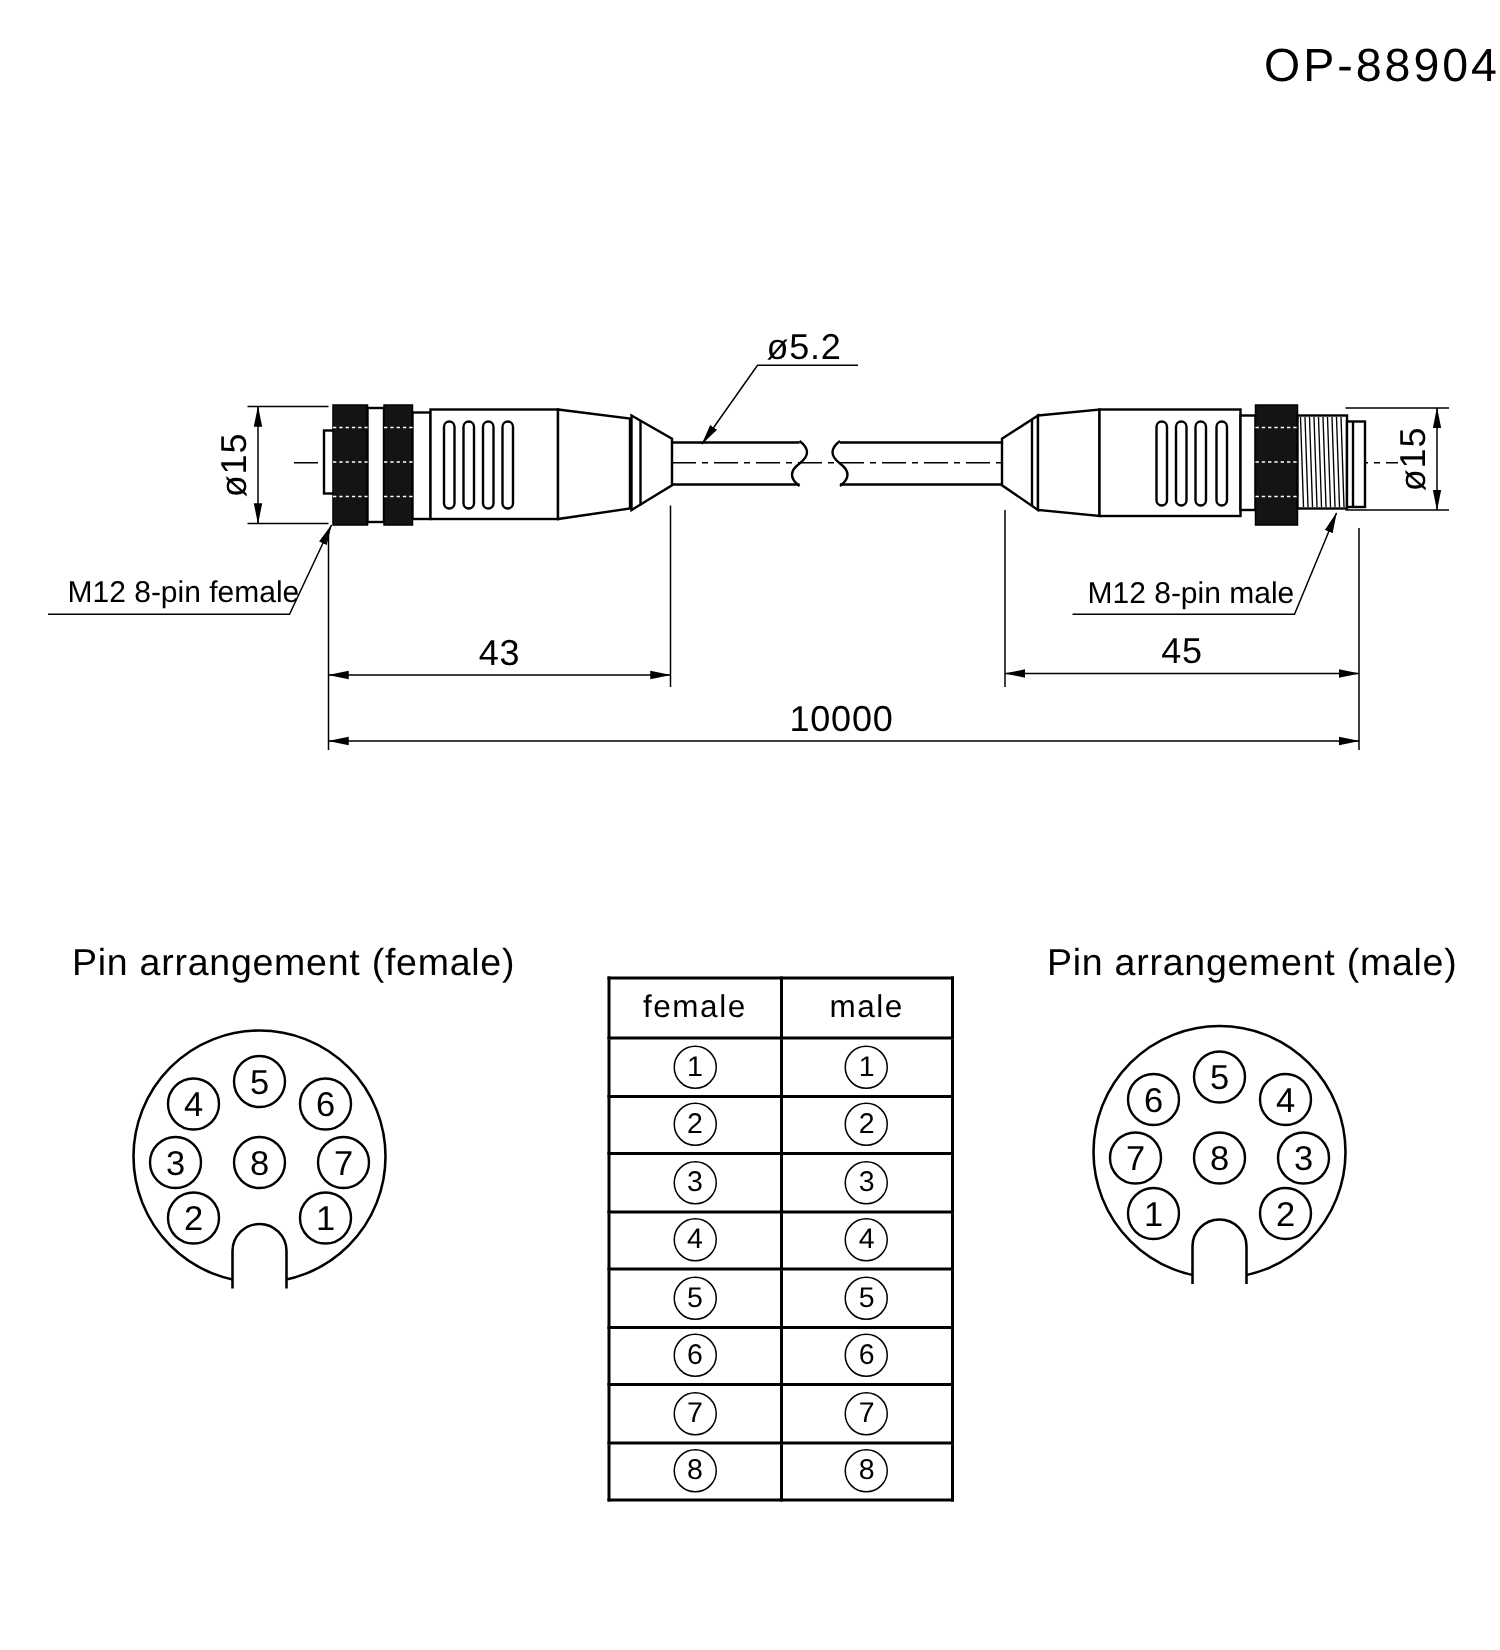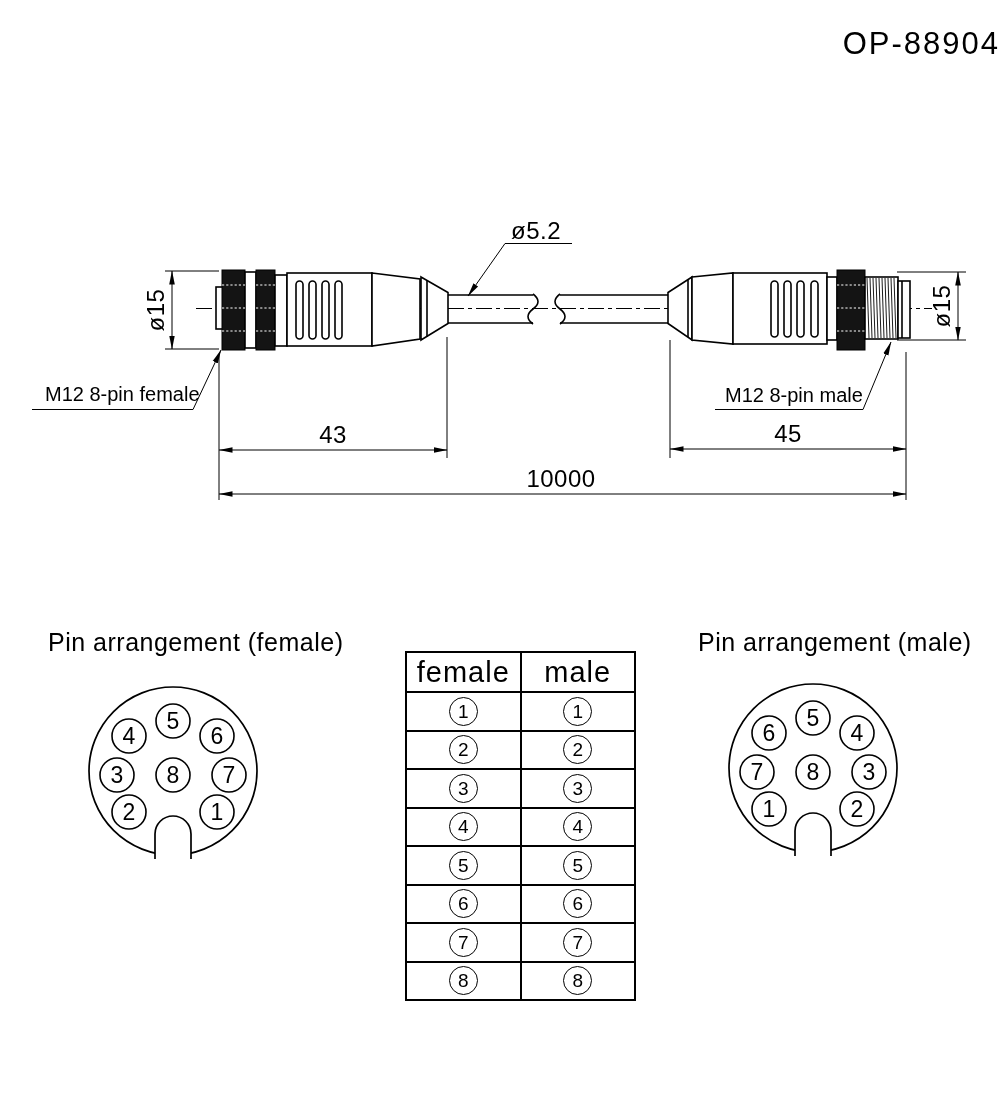--- a/index.html
+++ b/index.html
@@ -29,21 +29,21 @@
   .female-pins{left:78px;top:676px;}
   .male-pins{left:718px;top:673px;}
   .ring{fill:#fff;stroke:#000;stroke-width:1.7;}
   .kwf{fill:#fff;stroke:none;}
   .kws{fill:none;stroke:#000;stroke-width:1.7;}
   .pin{fill:#fff;stroke:#000;stroke-width:1.6;}
   .pin-num{font-size:23px;text-anchor:middle;fill:#000;font-family:"Liberation Sans",sans-serif;}
 
   table.pin-map{position:absolute;left:405px;top:651px;width:231px;border-collapse:collapse;background:#fff;table-layout:fixed;}
   table.pin-map th,table.pin-map td{border:2.4px solid #000;text-align:center;vertical-align:middle;font-weight:normal;padding:0;}
-  table.pin-map thead tr.hdr th{height:38px;font-size:29px;letter-spacing:1px;}
+  table.pin-map thead tr.hdr th{height:38px;font-size:21px;letter-spacing:1px;}
   table.pin-map thead tr.sub th{height:35px;font-size:20px;}
   table.pin-map tbody td{height:36.5px;}
   .circ{display:inline-flex;width:27px;height:27px;border:1.8px solid #000;border-radius:50%;
         align-items:center;justify-content:center;font-size:19px;line-height:1;}
 </style>
 </head>
 <body>
 
 <div class="sheet">
 

